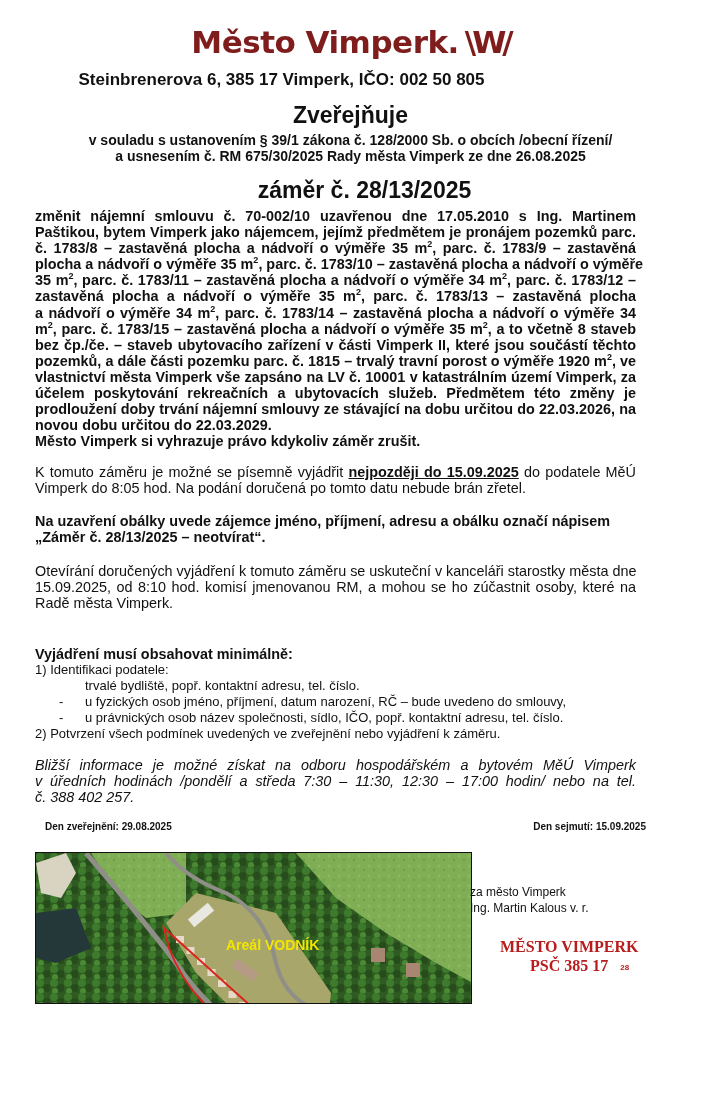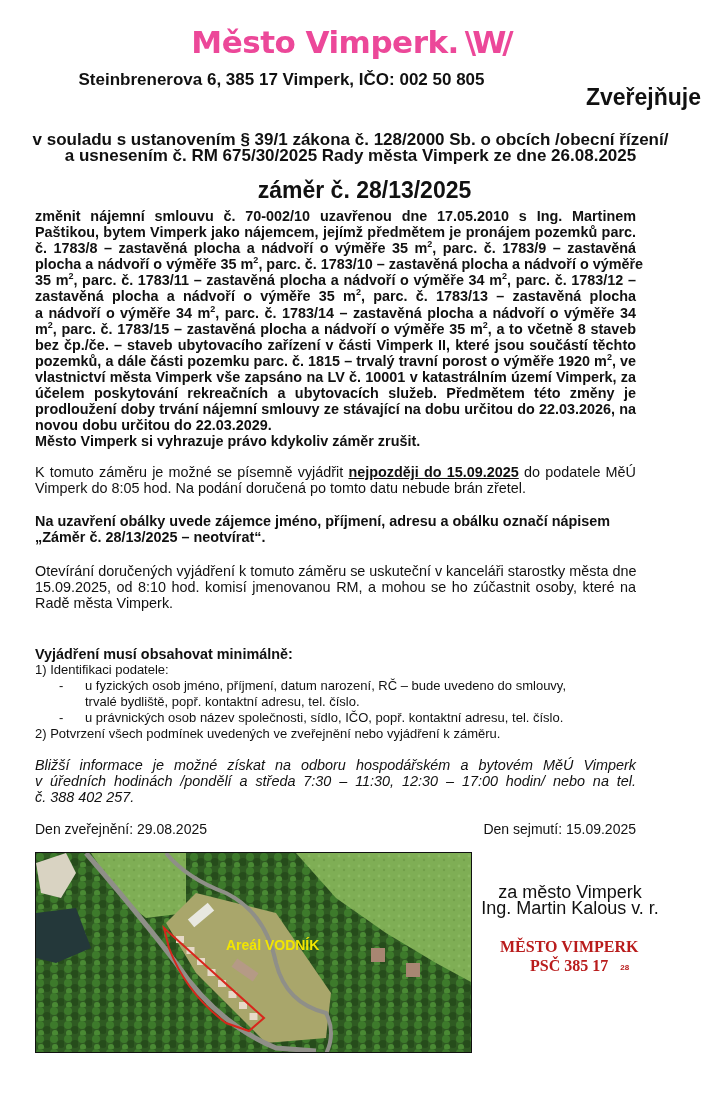--- a/index.html
+++ b/index.html
@@ -1,47 +1,47 @@
 <!DOCTYPE html>
 <html><head>
 <meta charset="utf-8">
 <style>
   * { box-sizing: border-box; margin: 0; padding: 0; }
   html, body { width: 701px; height: 1100px; background: #ffffff; overflow: hidden; }
   body { font-family: "Liberation Sans", sans-serif; color: #111; position: relative; }
   .page { position: absolute; left: 0; top: 0; width: 701px; height: 1100px; }
-  .logo { position: absolute; left: 0; width: 701px; top: 24px; text-align: center; font-family: "DejaVu Sans", sans-serif; font-weight: bold; font-size: 31px; letter-spacing: -0.5px; color: #ec4899; }
+  .logo { position: absolute; left: 0; width: 701px; top: 24px; text-align: center; font-family: "DejaVu Sans", sans-serif; font-weight: bold; font-size: 31px; letter-spacing: -0.5px; color: #7f1d1d; }
   .logo .mark { display: inline-block; margin-left: 6px; font-style: normal; letter-spacing: -4px; }
   .address { position: absolute; left: 0; width: 563px; top: 70px; text-align: center; font-weight: bold; font-size: 17px; }
   .heading { position: absolute; left: 0; width: 701px; text-align: center; font-weight: bold; }
-  .h-publish { top: 84px; font-size: 23px; text-align: right; }
-  .sub1 { position: absolute; left: 0; width: 701px; text-align: center; font-weight: bold; font-size: 17px; top: 132px; line-height: 16px; }
+  .h-publish { top: 102px; font-size: 23px; }
+  .sub1 { position: absolute; left: 0; width: 701px; text-align: center; font-weight: bold; font-size: 14px; top: 132px; line-height: 16px; }
   .h-zamer { top: 177px; font-size: 23px; padding-left: 28px; }
   .body-bold { position: absolute; left: 35px; width: 601px; top: 208px; font-weight: bold; font-size: 14.4px; line-height: 16.1px; text-align: justify; }
   .body-bold .line { display: block; text-align: justify; text-align-last: justify; white-space: nowrap; }
   .body-bold .line.last { text-align-last: left; }
   sup { font-size: 9px; line-height: 0; vertical-align: super; }
   .para { position: absolute; left: 35px; width: 601px; font-size: 14.4px; line-height: 16.1px; }
   .para .line { display: block; text-align: justify; text-align-last: justify; white-space: nowrap; }
   .para .line.last { text-align-last: left; }
   .p1 { top: 464px; }
   .u-bold { font-weight: bold; text-decoration: underline; }
   .center-bold { position: absolute; left: 35px; width: 601px; top: 513px; font-weight: bold; font-size: 14.4px; line-height: 16.1px; }
   .p2 { top: 563px; }
   .req-title { position: absolute; left: 35px; top: 646px; font-weight: bold; font-size: 14.4px; }
   .req { position: absolute; left: 35px; width: 601px; top: 662px; font-size: 13px; line-height: 16.1px; }
   .req .row { display: block; white-space: nowrap; }
   .req .dash { display: inline-block; width: 26px; margin-left: 24px; }
   .req .indent { display: inline-block; margin-left: 50px; }
   .p3 { top: 757px; font-style: italic; }
-  .dates { position: absolute; left: 35px; width: 601px; top: 821px; font-weight: normal; font-size: 14px; }
+  .dates { position: absolute; left: 45px; width: 601px; top: 821px; font-weight: bold; font-size: 10px; }
   .dates .right { position: absolute; right: 0; top: 0; }
-  .map { position: absolute; left: 35px; top: 852px; width: 437px; height: 201px; border: 1px solid #111; overflow: hidden; background: #fdba74; }
+  .map { position: absolute; left: 35px; top: 852px; width: 437px; height: 152px; border: 1px solid #111; overflow: hidden; background: #fdba74; }
   .map svg { display: block; }
-  .sign { position: absolute; left: 470px; width: 200px; top: 884px; text-align: center; font-size: 18px; line-height: 16px; }
+  .sign { position: absolute; left: 470px; width: 200px; top: 884px; font-size: 12px; line-height: 16px; }
   .stamp { position: absolute; left: 500px; top: 937px; font-family: "Liberation Serif", serif; font-weight: bold; color: #b91c1c; font-size: 16px; line-height: 19px; }
   .stamp .l2 { margin-left: 30px; }
   .stamp .num { font-family: "Liberation Sans", sans-serif; font-size: 8px; margin-left: 12px; vertical-align: middle; }
 </style>
 </head>
 <body>
 
 <div class="page">
 
   <div class="logo">
@@ -87,22 +87,22 @@
 
   <div class="para p2">
     <span class="line">Otevírání doručených vyjádření k tomuto záměru se uskuteční v kanceláři starostky města dne</span>
     <span class="line">15.09.2025, od 8:10 hod. komisí jmenovanou RM, a mohou se ho zúčastnit osoby, které na</span>
     <span class="line last">Radě města Vimperk.</span>
   </div>
 
   <div class="req-title">Vyjádření musí obsahovat minimálně:</div>
   <div class="req">
     <span class="row">1) Identifikaci podatele:</span>
+    <span class="row"><span class="indent">trvalé bydliště, popř. kontaktní adresu, tel. číslo.</span></span>
     <span class="row"><span class="dash">-</span><span>u fyzických osob jméno, příjmení, datum narození, RČ – bude uvedeno do smlouvy,</span></span>
-    <span class="row"><span class="indent">trvalé bydliště, popř. kontaktní adresu, tel. číslo.</span></span>
     <span class="row"><span class="dash">-</span><span>u právnických osob název společnosti, sídlo, IČO, popř. kontaktní adresu, tel. číslo.</span></span>
     <span class="row">2)  Potvrzení všech podmínek uvedených ve zveřejnění nebo vyjádření k záměru.</span>
   </div>
 
   <div class="para p3">
     <span class="line">Bližší informace je možné získat na odboru hospodářském a bytovém MěÚ Vimperk</span>
     <span class="line">v úředních hodinách /pondělí a středa 7:30 – 11:30, 12:30 – 17:00 hodin/ nebo na tel.</span>
     <span class="line last">č. 388 402 257.</span>
   </div>
 

